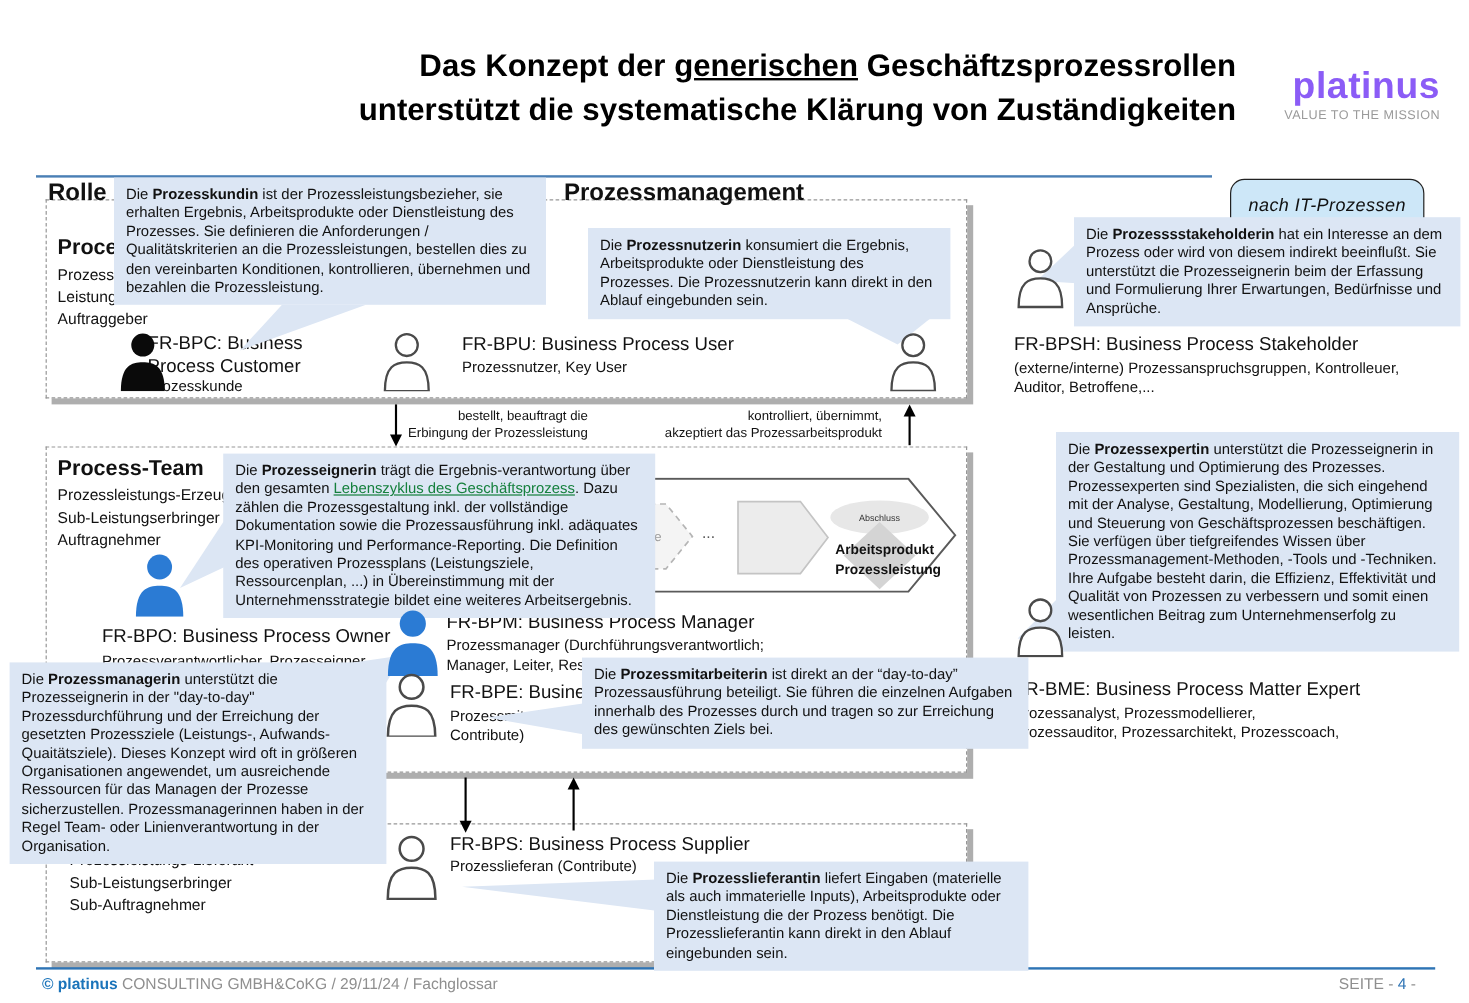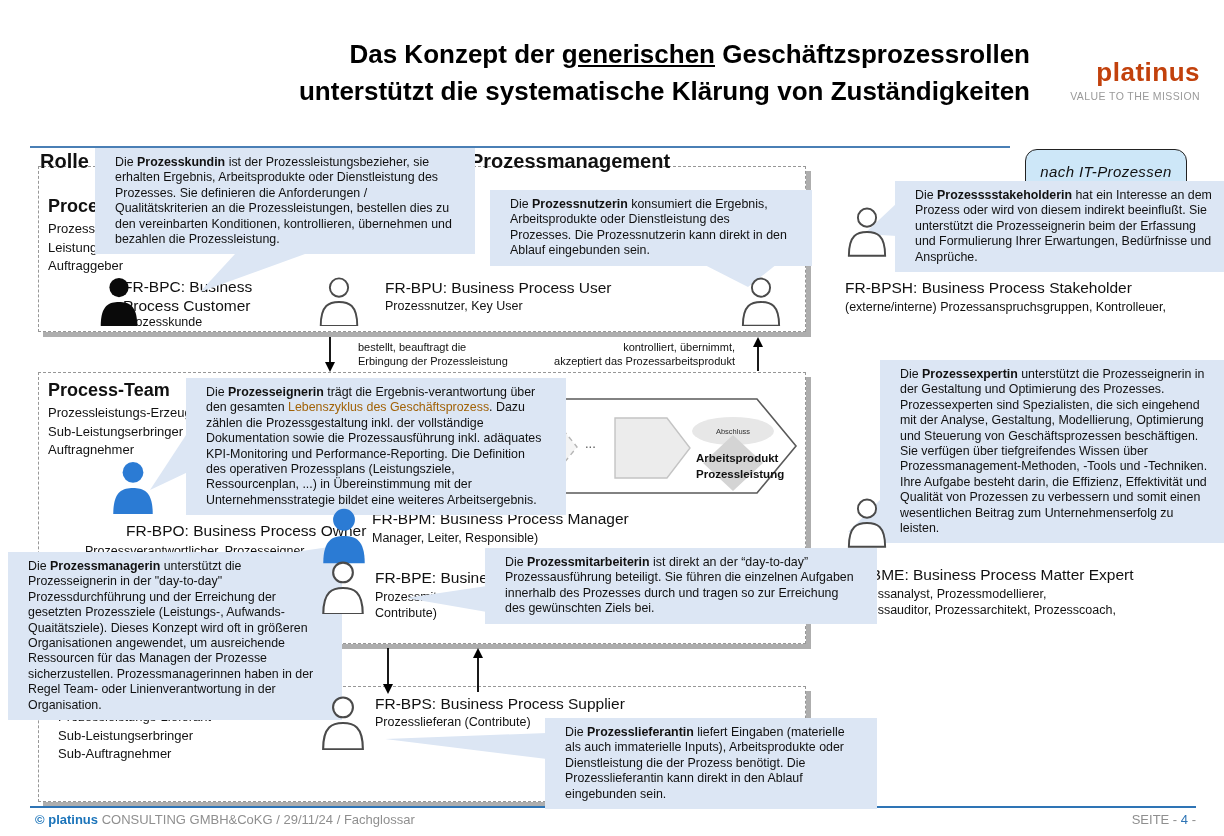--- a/index.html
+++ b/index.html
@@ -4,38 +4,38 @@
 <style>
   html,body{margin:0;padding:0;background:#fff;}
   body{width:1224px;height:836px;position:relative;overflow:hidden;
        font-family:"Liberation Sans",sans-serif;color:#111;}
   .abs{position:absolute;}
   
   .title{left:90px;top:36px;width:940px;text-align:right;font-weight:bold;
          font-size:26px;line-height:37px;color:#000;z-index:1;}
   .title u{text-decoration:underline;}
   .logo{right:24px;top:56px;width:170px;text-align:right;z-index:1;}
-  .logo .brand{font-size:26px;font-weight:bold;color:#c2410c;letter-spacing:.5px;line-height:32px;}
+  .logo .brand{font-size:31px;font-weight:bold;color:#8b5cf6;letter-spacing:.5px;line-height:32px;}
   .logo .tagline{font-size:10.5px;color:#9a9a9a;letter-spacing:.4px;margin-top:2px;}
   .rule{left:30px;top:146px;width:980px;height:2px;background:#4a7fb5;z-index:1;}
   .hdr{top:150px;font-size:20px;font-weight:bold;z-index:1;}
   .badge{left:1025px;top:149px;width:160px;height:42px;background:#cde7f8;border:1.6px solid #222;
          border-radius:12px;z-index:3;display:flex;align-items:center;justify-content:center;
          font-size:15px;font-style:italic;letter-spacing:.4px;color:#111;}
   
   .box{position:absolute;border:1.6px dashed #979797;background:#fff;box-shadow:5px 5px 0 #aeaeae;z-index:0;}
   .box-title{position:absolute;font-weight:bold;font-size:18px;z-index:1;text-align:center;}
   .box-lines{position:absolute;font-size:13px;line-height:18.5px;z-index:1;white-space:nowrap;}
   .role-title{position:absolute;font-size:15.5px;line-height:19px;z-index:1;white-space:nowrap;}
   .role-sub{position:absolute;font-size:12.5px;line-height:15.5px;z-index:1;white-space:nowrap;}
   
   .callout{position:absolute;background:#dce6f4;color:#111;font-size:12.4px;line-height:15.4px;
-           padding:7px 20px;z-index:40;}
+           padding:7px 10px;z-index:40;}
   .callout b{font-weight:bold;}
-  .callout .link{color:#a16207;cursor:pointer;}
+  .callout .link{color:#15803d;text-decoration:underline;cursor:pointer;}
   .overlay{left:0;top:0;width:1224px;height:836px;z-index:30;pointer-events:none;}
   .flowsvg{left:455px;top:398px;z-index:1;}
   .icon{position:absolute;z-index:50;}
   .arrowlbl{position:absolute;font-size:11px;line-height:13.5px;z-index:1;color:#111;}
   
   .footrule{left:30px;top:806px;width:1166px;height:2px;background:#2e74b5;z-index:1;}
   .footer{top:812px;font-size:13px;z-index:1;color:#8f8f8f;}
   .footer .brand{color:#1b74ba;font-weight:bold;}
   .page4{color:#2e74b5;}
 </style>
@@ -67,42 +67,44 @@
   <div>FR-BPC: Business</div>
     <div>Process Customer</div>
 </div>
 <div class="role-sub" style="left:123px;top:315px;">Prozesskunde</div>
 <div class="role-title" style="left:385px;top:278px;">FR-BPU: Business Process User</div>
 <div class="role-sub" style="left:385px;top:299px;">Prozessnutzer, Key User</div>
 
 <div class="role-title" style="left:845px;top:278px;">FR-BPSH: Business Process Stakeholder</div>
 <div class="role-sub" style="left:845px;top:300px;">
   <div>(externe/interne) Prozessanspruchsgruppen, Kontrolleuer,</div>
-</div>
-
-<div class="arrowlbl" style="left:358px;top:341px;">
+    <div>Auditor, Betroffene,...</div>
+</div>
+
+<div class="arrowlbl" style="left:340px;top:341px;text-align:right;">
   <div>bestellt, beauftragt die</div>
     <div>Erbingung der Prozessleistung</div>
 </div>
 <div class="arrowlbl" style="left:520px;top:341px;width:215px;text-align:right;">
   <div>kontrolliert, übernimmt,</div>
     <div>akzeptiert das Prozessarbeitsprodukt</div>
 </div>
 
 <div class="box" style="left:38px;top:372px;width:766px;height:270px;"></div>
 <div class="box-title" style="left:48px;top:380px;">Process-Team</div>
 <div class="box-lines" style="left:48px;top:404px;">
   <div>Prozessleistungs-Erzeug</div>
   <div>Sub-Leistungserbringer</div>
   <div>Auftragnehmer</div>
 </div>
-<div class="role-title" style="left:85px;top:521px;margin-left:41px;">FR-BPO: Business Process Owner</div>
+<div class="role-title" style="left:85px;top:521px;">FR-BPO: Business Process Owner</div>
 <div class="role-sub" style="left:85px;top:544px;">Prozessverantwortlicher, Prozesseigner</div>
 <div class="role-title" style="left:372px;top:509px;">FR-BPM: Business Process Manager</div>
 <div class="role-sub" style="left:372px;top:531px;">
+  <div>Prozessmanager (Durchführungsverantwortlich;</div>
     <div>Manager, Leiter, Responsible)</div>
 </div>
 <div class="role-title" style="left:375px;top:568px;">FR-BPE: Busine</div>
 <div class="role-sub" style="left:375px;top:590px;">
   <div>Prozessmitarbeiter</div>
     <div>Contribute)</div>
 </div>
 
 <div class="role-title" style="left:845px;top:565px;">FR-BME: Business Process Matter Expert</div>
 <div class="role-sub" style="left:845px;top:587px;">
@@ -232,15 +234,15 @@
   <svg width="46" height="56" viewBox="0 0 44 52">
       <circle cx="22" cy="12" r="9.5" fill="#fff" stroke="#4a4a4a" stroke-width="2"></circle>
       <path d="M3 52 C3 30 12 27 22 27 C32 27 41 30 41 52 Z" fill="#fff" stroke="#4a4a4a" stroke-width="2"></path>
     </svg>
 </span>
 
 <div class="abs footrule"></div>
 <div class="abs footer" style="left:35px;">
   <span class="brand">© platinus</span><span> CONSULTING GMBH&amp;CoKG /  29/11/24 / Fachglossar</span>
 </div>
-<div class="abs footer" style="right:28px;margin-left:12px;">
+<div class="abs footer" style="right:44px;margin-left:12px;">
   <span>SEITE - </span><span class="page4">4</span><span> -</span>
 </div>
 
 </body></html>

